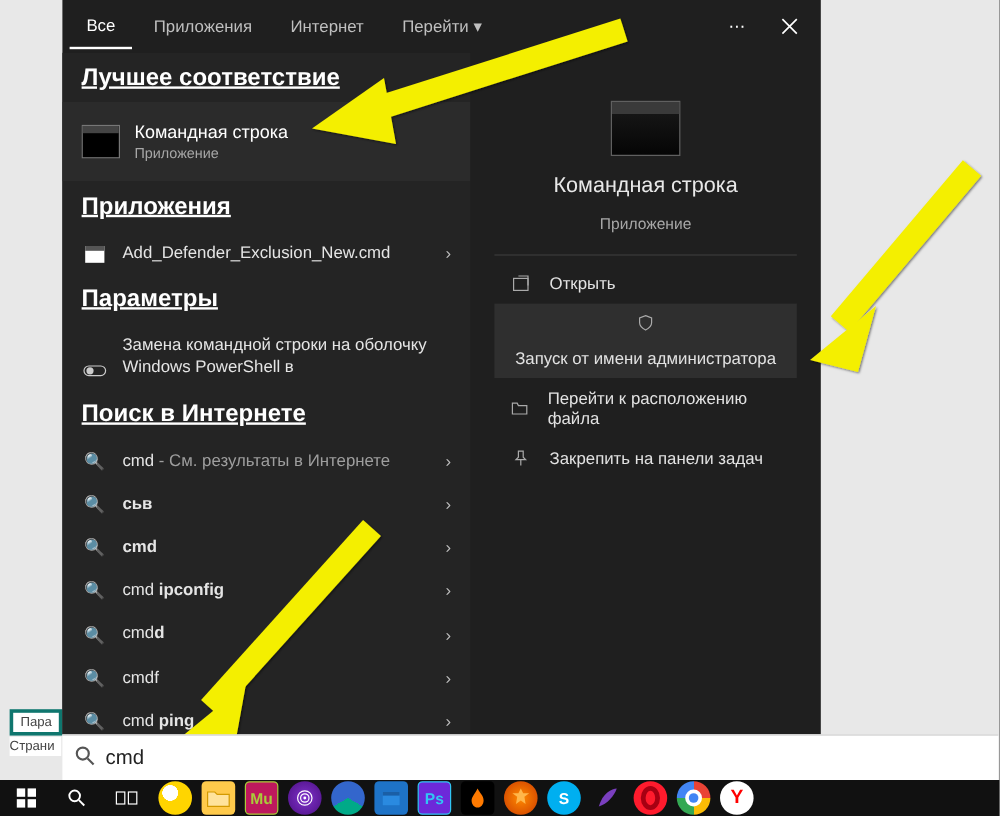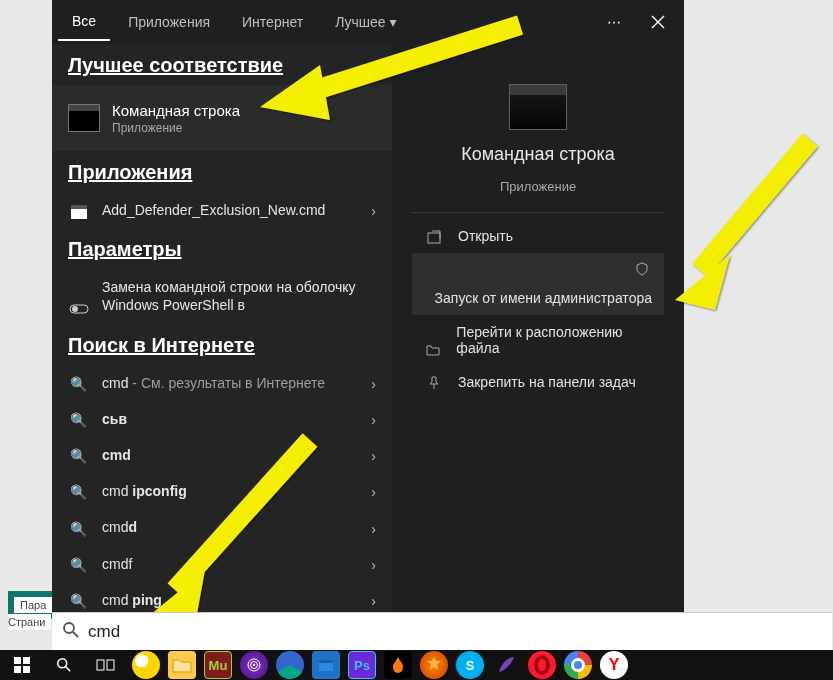--- a/index.html
+++ b/index.html
@@ -46,21 +46,21 @@
   .app-preview { display: flex; flex-direction: column; align-items: center; gap: 14px; margin-bottom: 18px; }
   .app-preview .big-thumb {
     width: 58px; height: 46px; background: linear-gradient(#1a1a1a,#050505);
     border: 1px solid #606060; position: relative;
   }
   .app-preview .big-thumb::before { content:""; position:absolute; top:0; left:0; right:0; height:10px; background:#3a3a3a; }
   .app-preview h2 { font-size: 18px; font-weight: 400; }
   .app-preview .sub { color: #a8a8a8; font-size: 13px; }
   .sep { height: 1px; background: #3a3a3a; margin: 12px 0 6px 0; }
 
-  .action { display: flex; align-items: flex-end; gap: 14px; padding: 9px 12px; color: #e2e2e2; font-size: 14px; }
+  .action { display: flex; align-items: center; gap: 14px; padding: 9px 12px; color: #e2e2e2; font-size: 14px; }
   .action.highlight { background: #2f2f2f; flex-direction: column; }
   .action .aic { width: 20px; display: flex; justify-content: center; color: #aaa; }
 
   
   .search-row {
     position: absolute; left: 52px; top: 612px; width: 780px; height: 38px;
     background: #fff; display: flex; align-items: center; padding: 0 10px; gap: 8px;
     border-top: 1px solid #ccc; z-index: 5;
   }
   .search-row input {
@@ -72,41 +72,41 @@
     position: absolute; left: 0; bottom: 0; width: 833px; height: 30px;
     background: #111; display: flex; align-items: center; padding: 0 2px; gap: 2px;
   }
   .tb-btn { width: 40px; height: 30px; display: flex; align-items: center; justify-content: center; color: #fff; }
   .tb-btn svg { display:block; }
   .tb-icons { display: flex; align-items: center; gap: 8px; padding-left: 4px; }
   .tb-app { width: 28px; height: 28px; border-radius: 4px; display: flex; align-items: center; justify-content: center; font-size: 13px; font-weight: 700; }
 
   
   .behind-tip {
-    position: absolute; left: 8px; background: #fff; border: 6px solid #0f766e;
+    position: absolute; left: 8px; background: #fff; border: 3px solid #0f766e;
     font-size: 11px; color: #444; padding: 2px 6px;
   }
 
   
   .arrow { position: absolute; pointer-events: none; }
 
   svg { overflow: visible; }
 </style>
 </head>
 <body>
 
 <div class="behind-tip" style="top: 591px;">Пара</div>
 <div class="behind-tip" style="top: 614px; border:none; padding-left:0;">Страни</div>
 
 <div class="search-flyout">
   <div class="tabs">
     <div class="tab active">Все</div>
     <div class="tab">Приложения</div>
     <div class="tab">Интернет</div>
-    <div class="tab"><span>Лучшее</span> <span>▾</span></div>
+    <div class="tab"><span>Перейти</span> <span>▾</span></div>
     <div class="spacer"></div>
     <div class="icon-btn">⋯</div>
     <div class="icon-btn">
       <svg width="14" height="14" viewBox="0 0 14 14">
           <path d="M1 1 L13 13 M13 1 L1 13" stroke="#fff" stroke-width="1.4"></path>
         </svg>
     </div>
   </div>
 
   <div class="main-area">
@@ -258,21 +258,21 @@
         <rect x="10" y="2" width="7" height="10" fill="none" stroke="#fff"></rect>
       </svg>
   </div>
   <div class="tb-icons">
     <div class="tb-app" style="background:radial-gradient(circle at 35% 35%, #fff 0 25%, #ffd500 26% 100%); border-radius:50%;"></div>
     <div class="tb-app" style="background:#ffca4b;">
       <svg width="20" height="16" viewBox="0 0 20 16">
           <path d="M1 3 L7 3 L9 5 L19 5 L19 15 L1 15 Z" fill="#ffe39b" stroke="#d39a00"></path>
         </svg>
     </div>
-    <div class="tb-app" style="background:#7f1d1d; color:#a9cc3a; border:1px solid #a9cc3a;">Mu</div>
+    <div class="tb-app" style="background:#be185d; color:#a9cc3a; border:1px solid #a9cc3a;">Mu</div>
     <div class="tb-app" style="background:radial-gradient(circle,#8133cc,#4b0f82); border-radius:50%; color:#fff;">
       <svg width="14" height="14" viewBox="0 0 14 14">
           <circle cx="7" cy="7" r="6" fill="none" stroke="#fff"></circle>
           <circle cx="7" cy="7" r="3.5" fill="none" stroke="#fff"></circle>
           <circle cx="7" cy="7" r="1.2" fill="#fff"></circle>
         </svg>
     </div>
     <div class="tb-app" style="border-radius:50%; background:conic-gradient(#36c 0 120deg,#0a8 120deg 240deg,#36c 240deg);"></div>
     <div class="tb-app" style="background:#1e73c7; color:#fff;">
       <svg width="16" height="14" viewBox="0 0 16 14">

